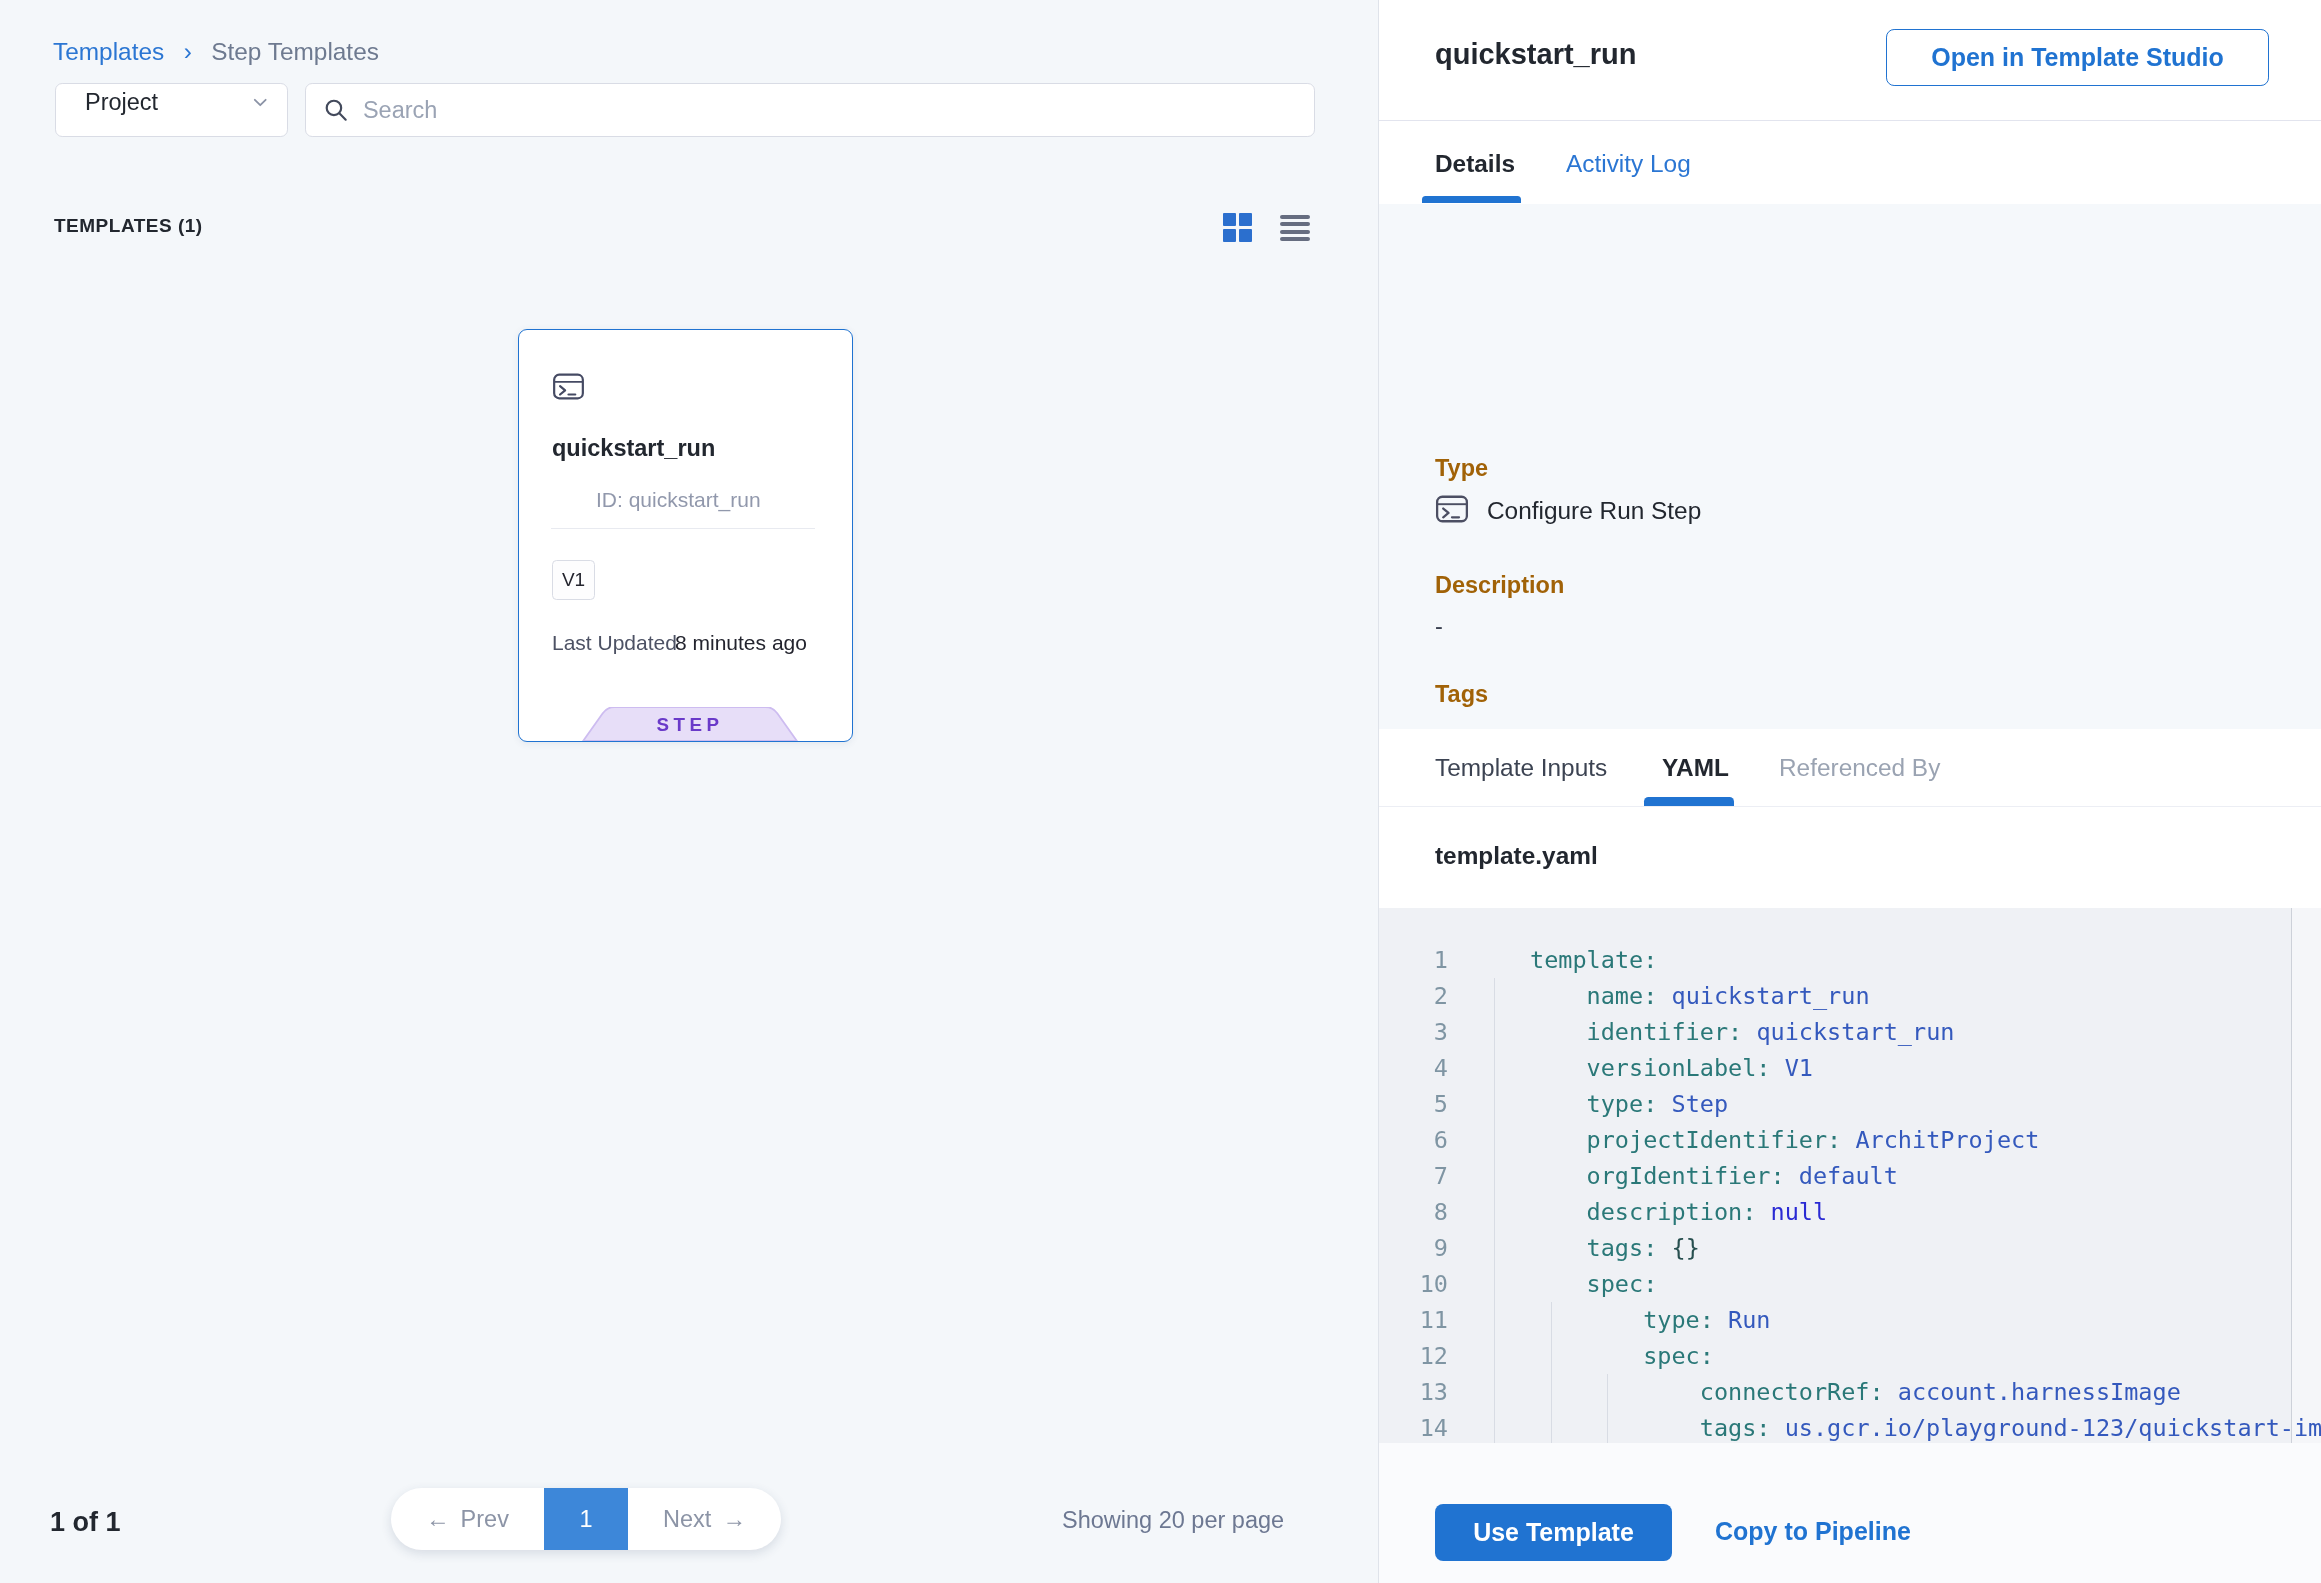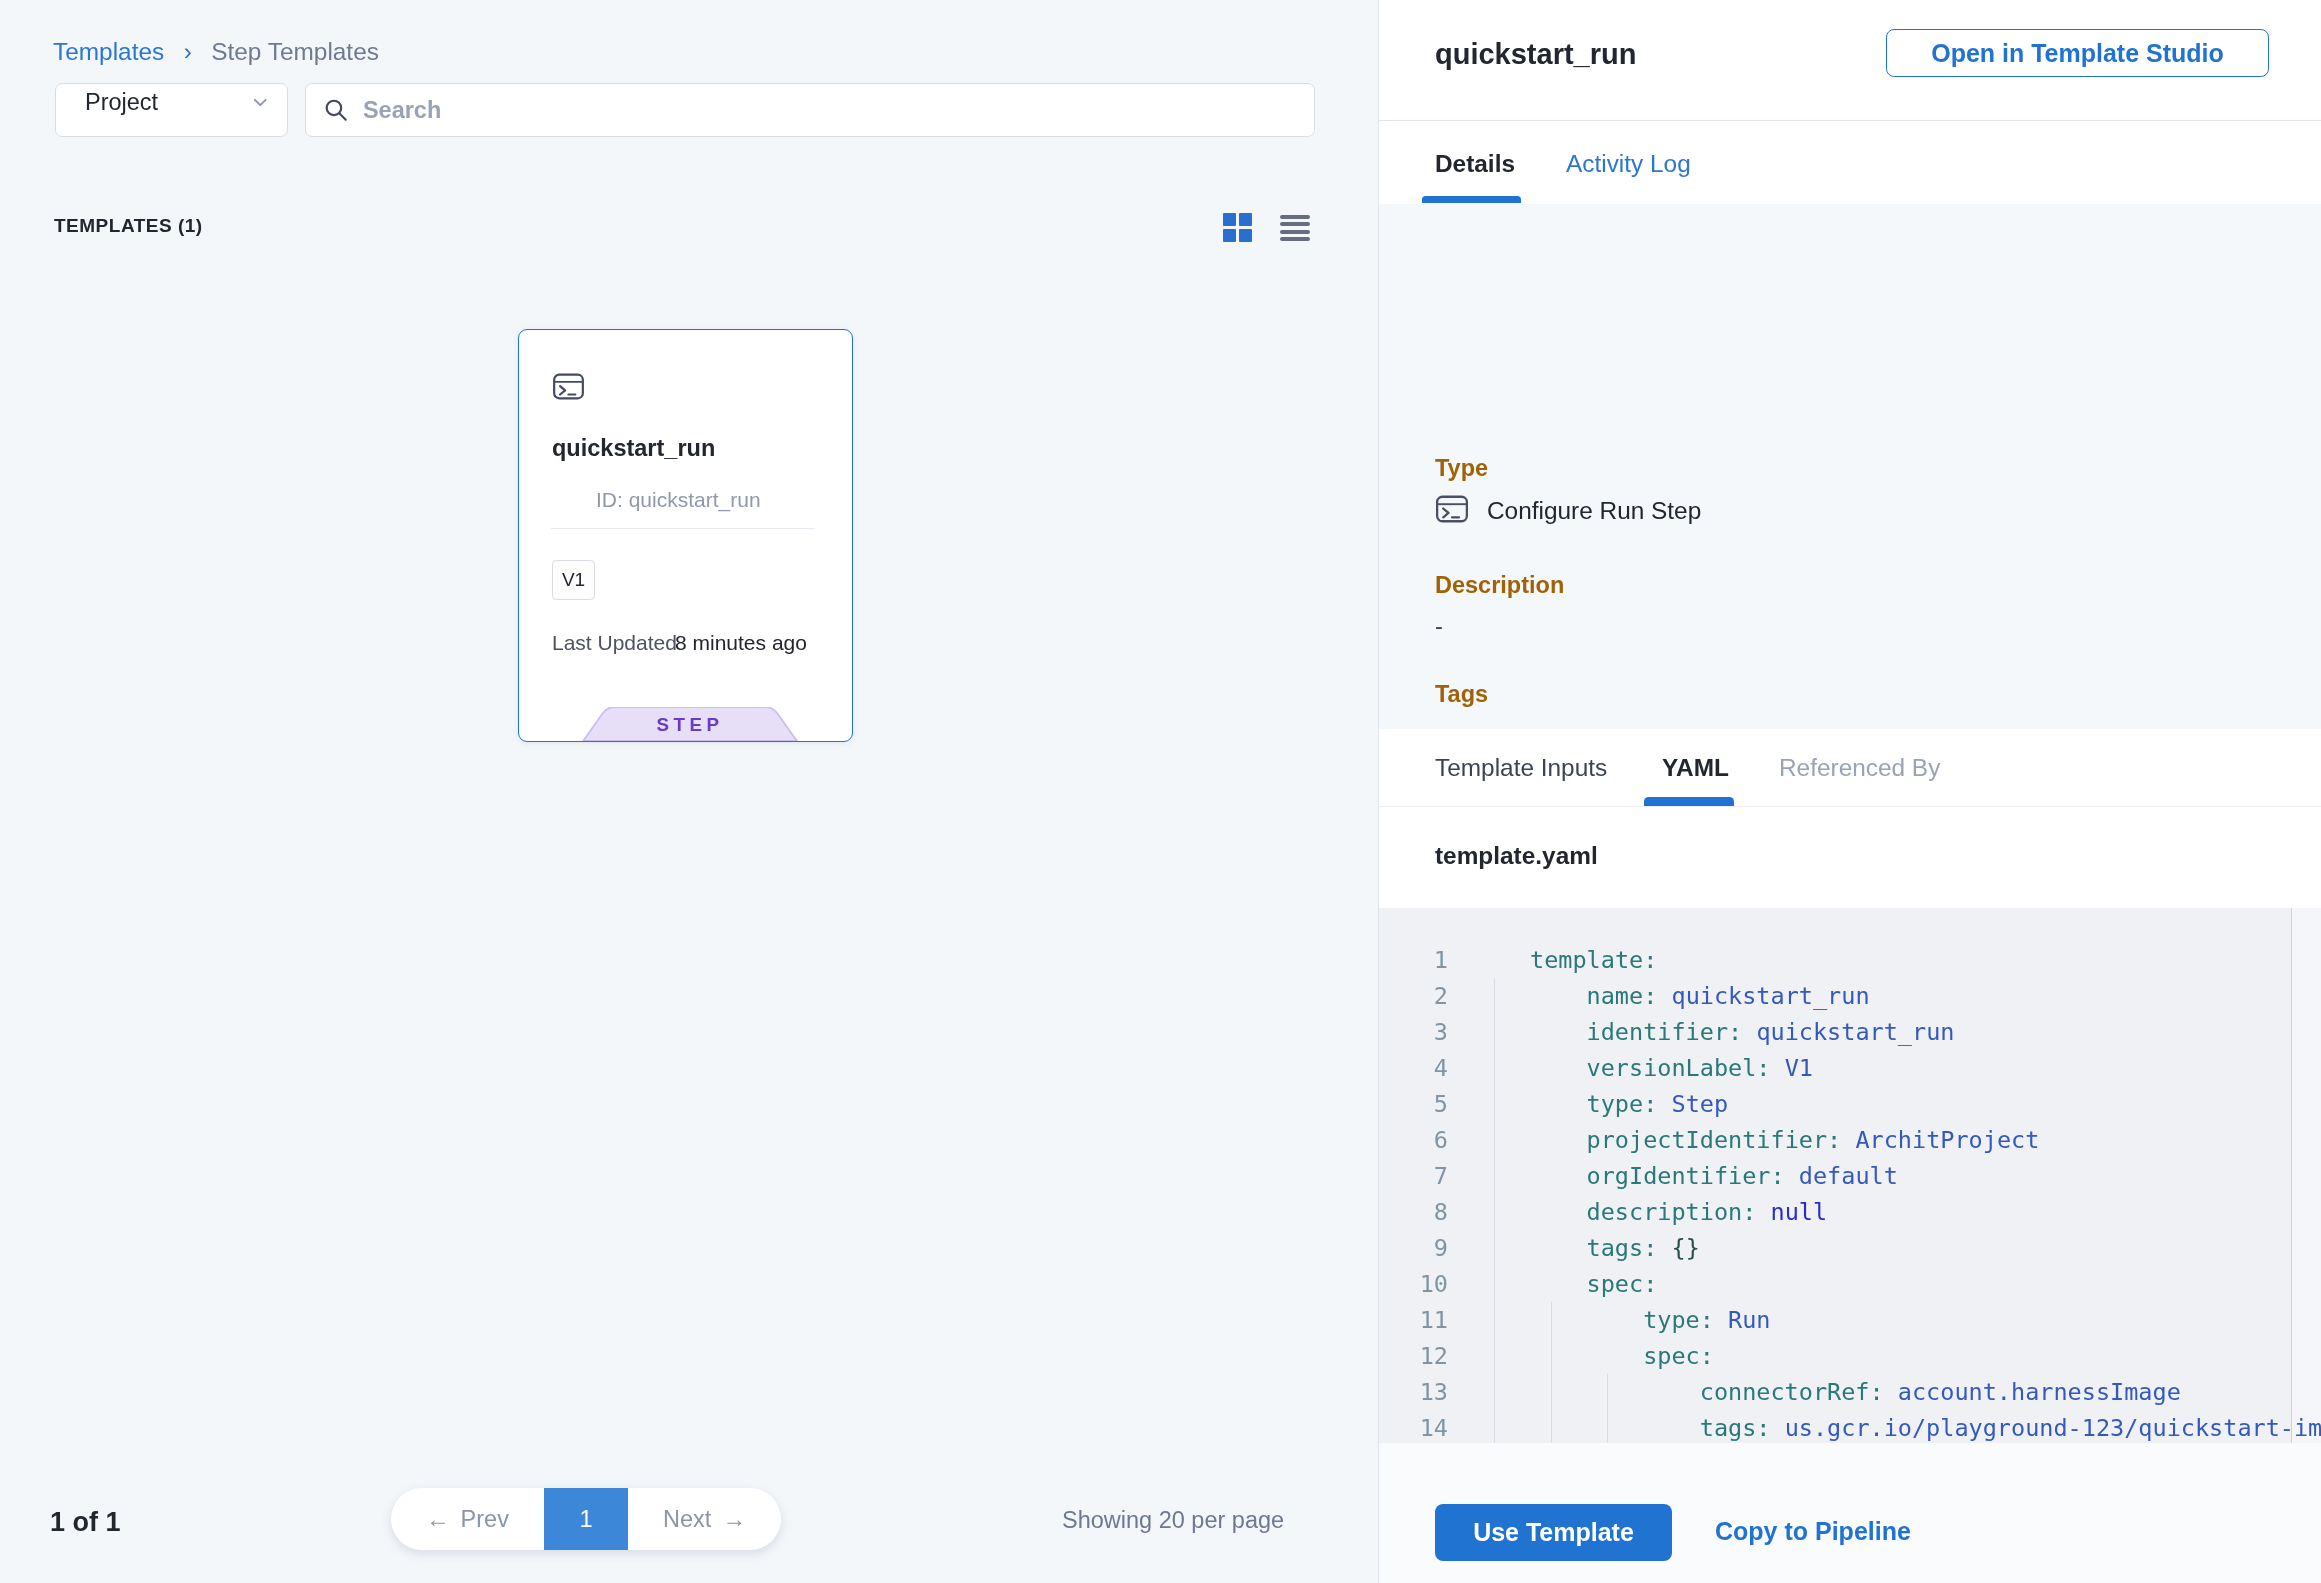--- a/index.html
+++ b/index.html
@@ -13,21 +13,21 @@
   .crumb-link { color:#2b76d3; cursor:pointer; }
   .crumb-sep { color:#2b76d3; margin:0 12.7px; }
   .crumb-cur { color:#6e7a90; }
 
   .select-box { background:#fff; border:0.9px solid #d9dce5; border-radius:7.2px;
     display:flex; align-items:center; justify-content:space-between; padding:0 20px 16px 29px;
     font-size:23.5px; color:#22272f; cursor:pointer; }
   .search-box { background:#fff; border:0.9px solid #d9dce5; border-radius:7.2px;
     display:flex; align-items:center; padding:0 18px; }
   .search-box input { border:none; outline:none; background:transparent; font-size:23.5px;
-    color:#22272f; margin-left:14.5px; width:905px; font-family:"Liberation Sans",sans-serif;font-weight:bold; }
+    color:#22272f; margin-left:14.5px; width:905px; font-family:"Liberation Sans",sans-serif; }
   .search-box input::placeholder { color:#9aa3b4; }
 
   .section-header { font-size:19px; font-weight:bold; letter-spacing:0.5px; color:#22272f; }
 
   .grid-icon { display:grid; grid-template-columns:12.7px 12.7px; grid-template-rows:12.7px 12.7px; gap:3.6px; cursor:pointer; }
   .grid-icon div { background:#2b6fce; border-radius:0.9px; }
   .list-icon { display:flex; flex-direction:column; justify-content:space-between; height:26px; width:30px; cursor:pointer; }
   .list-icon div { background:#666d80; height:4.1px; border-radius:2.3px; }
 
   
@@ -53,21 +53,21 @@
   .pg-chip { width:84px; background:#3d87d9; color:#fff; display:flex; align-items:center;
     justify-content:center; font-size:23.5px; cursor:pointer; }
   .per-page { font-size:23.5px; color:#6d7892; }
 
   
   #right-panel { position:absolute; left:1378px; top:0; width:944px; height:1583px; background:#fff;
     border-left:0.9px solid #dfe3ea; }
   .band { position:absolute; left:0; width:944px; }
   #rp-header { top:0; height:121px; background:#fff; border-bottom:0.9px solid #e2e4ee; }
   .rp-title { position:absolute; left:56px; top:38px; font-size:29px; font-weight:bold; color:#22272f; }
-  .studio-btn { position:absolute; left:507px; top:29px; width:383px; height:48px;
+  .studio-btn { position:absolute; left:507px; top:29px; width:383px; height:57px;
     border:1.8px solid #2073d1; border-radius:8.1px; background:#fff; color:#2073d1;
     font-size:25px; font-weight:bold; display:flex; align-items:center; justify-content:center; cursor:pointer; }
 
   #rp-tabs { top:121px; height:82px; background:#fff; }
   .tab-details { position:absolute; left:56px; top:29px; font-size:24.4px; font-weight:bold; color:#22272f; cursor:pointer; }
   .tab-activity { position:absolute; left:187px; top:29px; font-size:24.4px; color:#2b76d3; cursor:pointer; }
   .tab-underline { position:absolute; left:43px; top:75px; width:99px; height:7.2px;
     background:#2073d1; border-radius:3.6px 3.6px 0 0; }
 
   #rp-details { top:204px; height:526px; background:#f5f8fb; border-bottom:0.9px solid #e6e9ef; }

